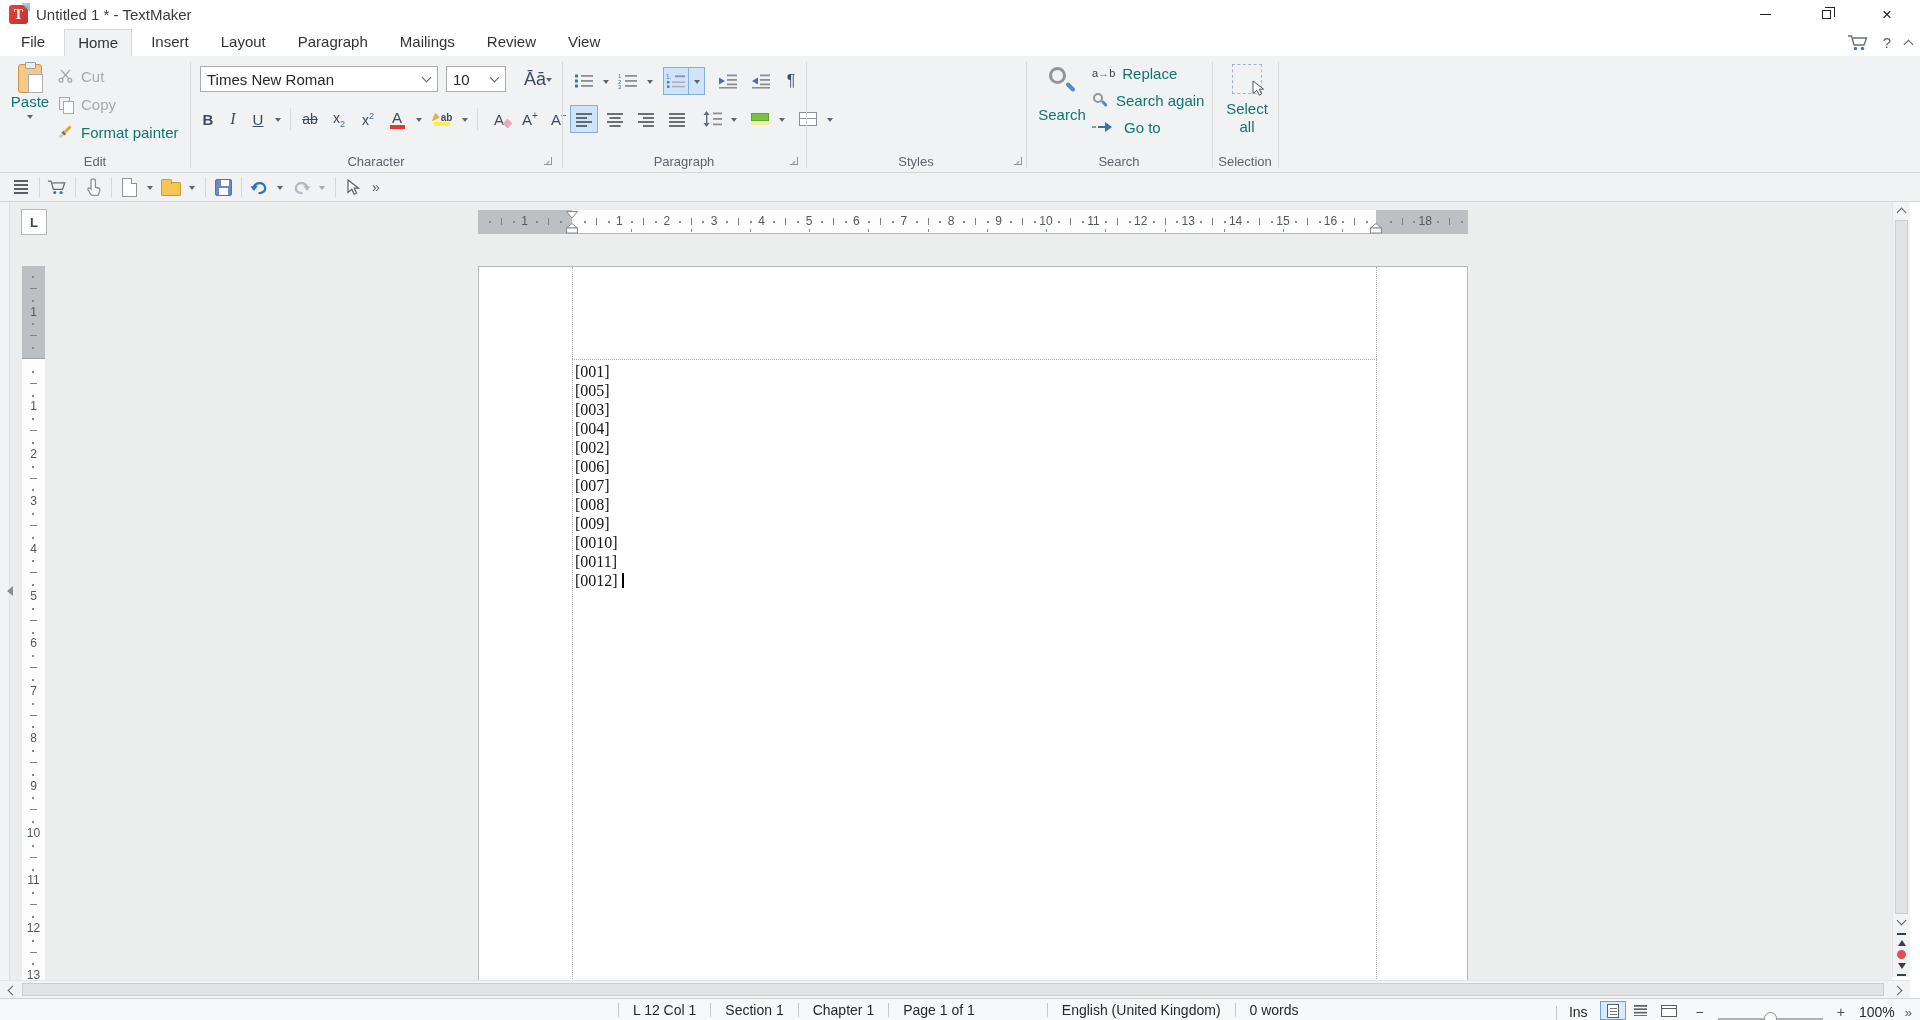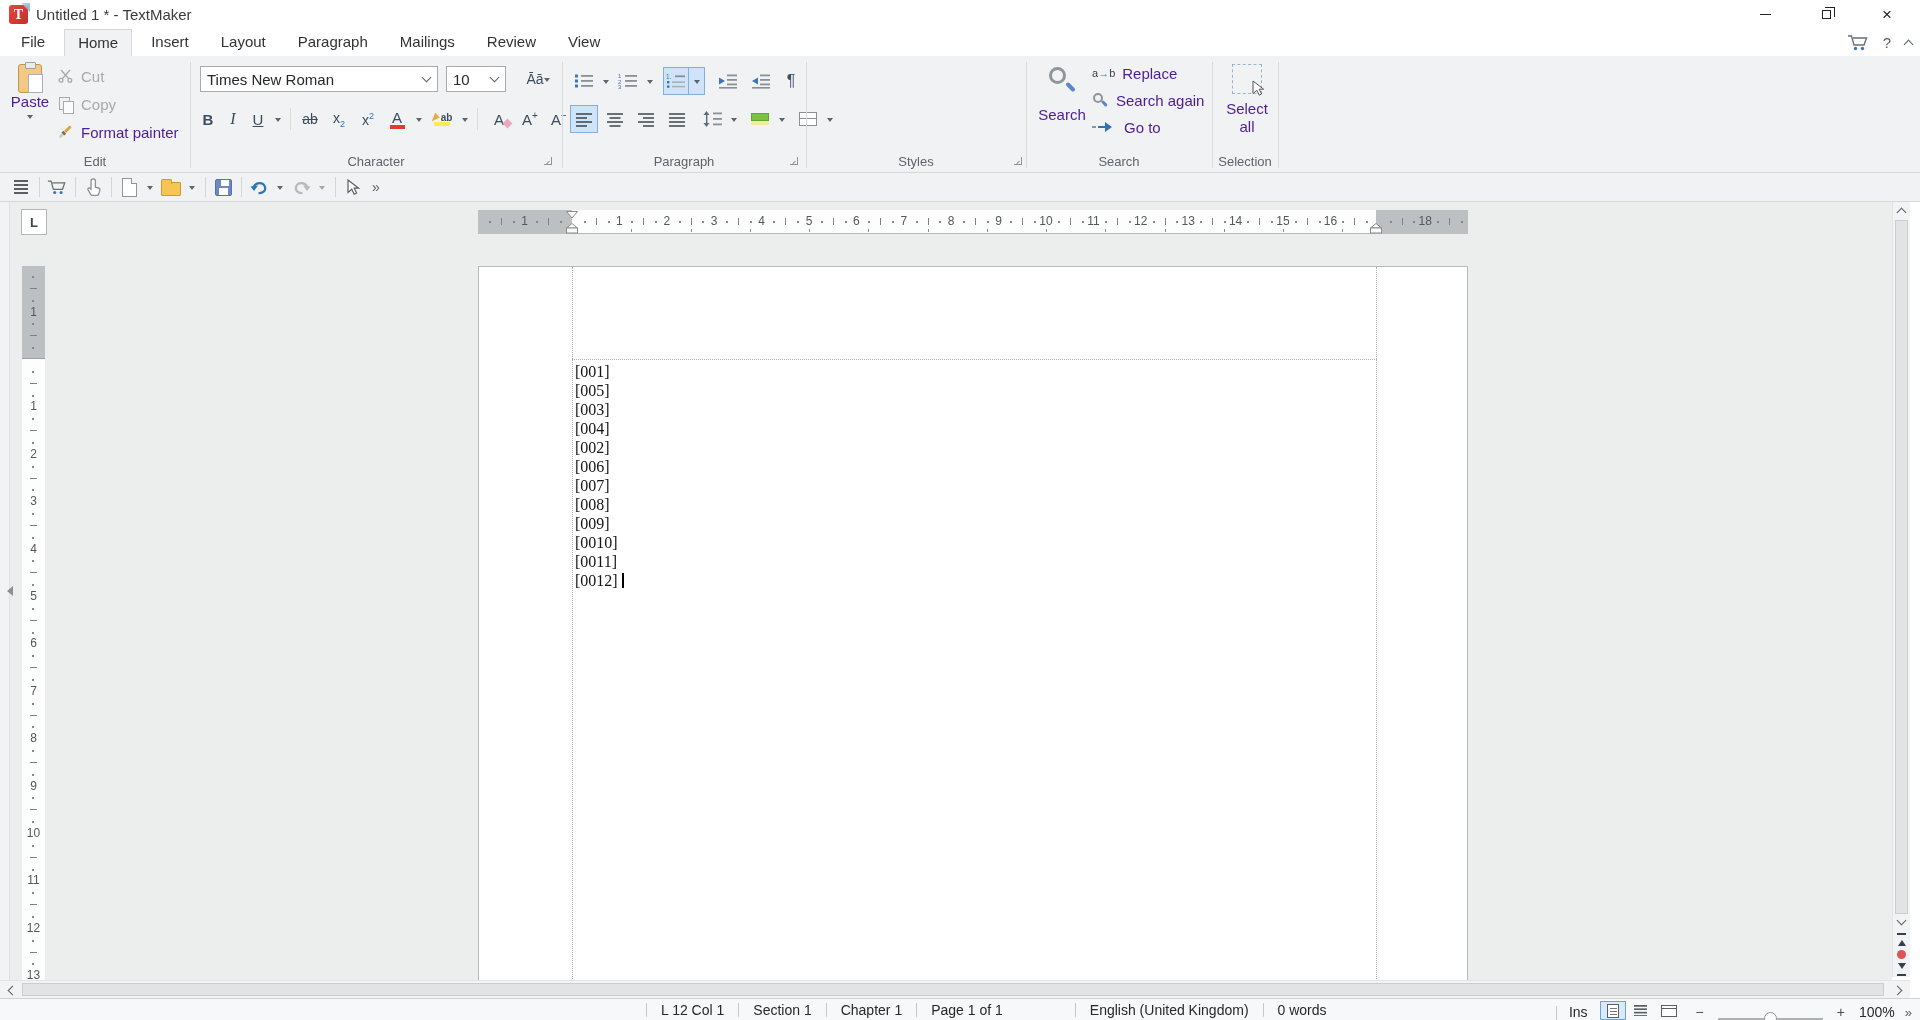--- a/index.html
+++ b/index.html
@@ -34,21 +34,21 @@
   .ch.left { transform:rotate(135deg); margin-left:3px; }
   .ch.right { transform:rotate(-45deg); margin-right:3px; }
 
   
   #ribbon { position:absolute; left:0; top:56px; width:1920px; height:117px; background:#f1f2f4; border-bottom:1px solid #d6d7d9; }
   .rgroup { position:absolute; top:0; height:116px; }
   .rlabel { position:absolute; left:0; right:0; bottom:3px; text-align:center; font-size:13px; color:#5f646a; }
   .gsep { position:absolute; top:6px; width:1px; height:106px; background:#d9dadc; }
   .launcher { position:absolute; width:8px; height:8px; border-right:1px solid #8f9397; border-bottom:1px solid #8f9397; }
   .launcher::after { content:""; position:absolute; right:1px; bottom:1px; width:4px; height:1px; background:#8f9397; transform:rotate(-45deg); }
-  .rtxt { font-size:15px; color:#4c1d95; }
+  .rtxt { font-size:15px; color:#0f766e; }
   .dis { color:#a6aaad !important; }
   .dd { width:0; height:0; border:3.5px solid transparent; border-top:4.5px solid #5b6770; margin-top:5px; }
   .dd.gray { border-top-color:#a6aaad; }
   .combo { background:#fff; border:1px solid #ababab; display:flex; align-items:center; font-size:15px; color:#26282a; padding:0 6px; }
   .combo .cv { flex:1 1 auto; overflow:hidden; white-space:nowrap; }
   .cmb-chev { width:7px; height:7px; border-right:1.4px solid #5f646a; border-bottom:1.4px solid #5f646a; transform:rotate(45deg); margin:-3px 1px 0 4px; flex:0 0 auto; }
   .b { display:flex; align-items:center; justify-content:center; }
   .on { background:#cfe4f8; border:1px solid #84aede; }
   .csep { width:1px; height:22px; background:#d9dadc; margin:0 2px; }
 
@@ -159,21 +159,21 @@
   .navpg { display:flex; flex-direction:column; align-items:center; gap:1px; }
   .navbar { width:9px; height:2px; background:#33404d; }
   .tri-up { width:0; height:0; border:4.5px solid transparent; border-bottom:6px solid #33404d; }
   .tri-down { width:0; height:0; border:4.5px solid transparent; border-top:6px solid #33404d; }
   .reddot { width:9px; height:9px; border-radius:50%; background:#e05252; }
   #hscroll { position:absolute; left:0; top:980px; width:1910px; height:18px; background:#f2f3f4; border-top:1px solid #e3e4e5; }
   #hthumb { position:absolute; left:22px; top:2px; width:1862px; height:13px; background:#e1e3e5; border:1px solid #cbced1; }
 
   
   #statusbar { position:absolute; left:0; top:998px; width:1920px; height:22px; background:#f7f8f9; border-top:1px solid #d0d1d3; font-size:14px; color:#26282a; }
-  #sb-left { position:absolute; left:646px; top:0; height:21px; display:flex; align-items:center; }
+  #sb-left { position:absolute; left:618px; top:0; height:21px; display:flex; align-items:center; }
   .sb-sep { width:1px; height:14px; background:#c6c8ca; }
   .sb-item { padding:0 14px; white-space:nowrap; }
   #sb-right { position:absolute; right:6px; top:0; height:21px; display:flex; align-items:flex-end; }
   .vwbtn { width:26px; height:19px; display:flex; align-items:center; justify-content:center; margin-right:2px; border:1px solid transparent; }
   .vwbtn.on2 { background:#d8eafc; border:1px solid #6aa3dd; }
   .vw1 { position:relative; width:12px; height:14px; border:1px solid #5a5f63; background:#fff; }
   .vw1::after { content:""; position:absolute; left:2px; top:3px; width:7px; height:1px; background:#777; box-shadow:0 3px 0 #777, 0 6px 0 #777; }
   .vw2 { width:13px; height:11px; background:linear-gradient(#5a5f63 1.5px, transparent 1.5px); background-size:13px 3.4px; }
   .vw3 { position:relative; width:16px; height:12px; border:1px solid #5a5f63; background:#fff; }
   .vw3::after { content:""; position:absolute; left:0; right:0; top:2px; height:1px; background:#5a5f63; }
@@ -268,21 +268,21 @@
     <div class="rgroup" style="left:190px;width:372px">
       <div class="combo" style="position:absolute;left:10px;top:10px;width:238px;height:26px">
         <span class="cv">Times New Roman</span>
           <span class="cmb-chev"></span>
       </div>
       <div class="combo" style="position:absolute;left:256px;top:10px;width:60px;height:26px">
         <span class="cv">10</span>
           <span class="cmb-chev"></span>
       </div>
       <div class="b" style="position:absolute;left:326px;top:10px;width:44px;height:26px">
-        <span class="gly" style="font-size:14px">Āā</span>
+        <span class="gly" style="font-size:18px">Āā</span>
           <span class="dd"></span>
       </div>
       <div style="position:absolute;left:8px;top:48px;height:30px;display:flex;align-items:center;gap:5px">
         <div class="b" style="width:20px;height:26px">
             <span class="gly" style="font-weight:bold">B</span>
           </div>
         <div class="b" style="width:20px;height:26px">
             <span class="gly" style="font-style:italic;font-family:'Liberation Serif',serif;font-size:16px">I</span>
           </div>
         <div class="b" style="width:20px;height:26px">

